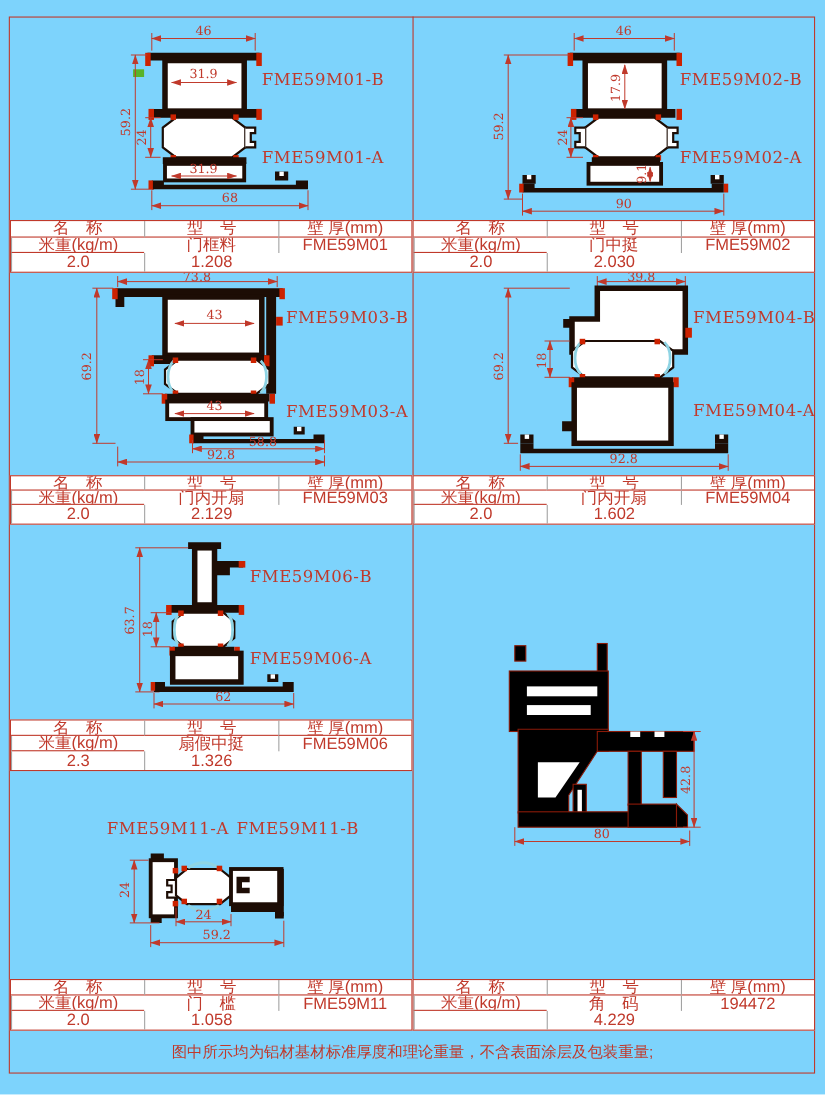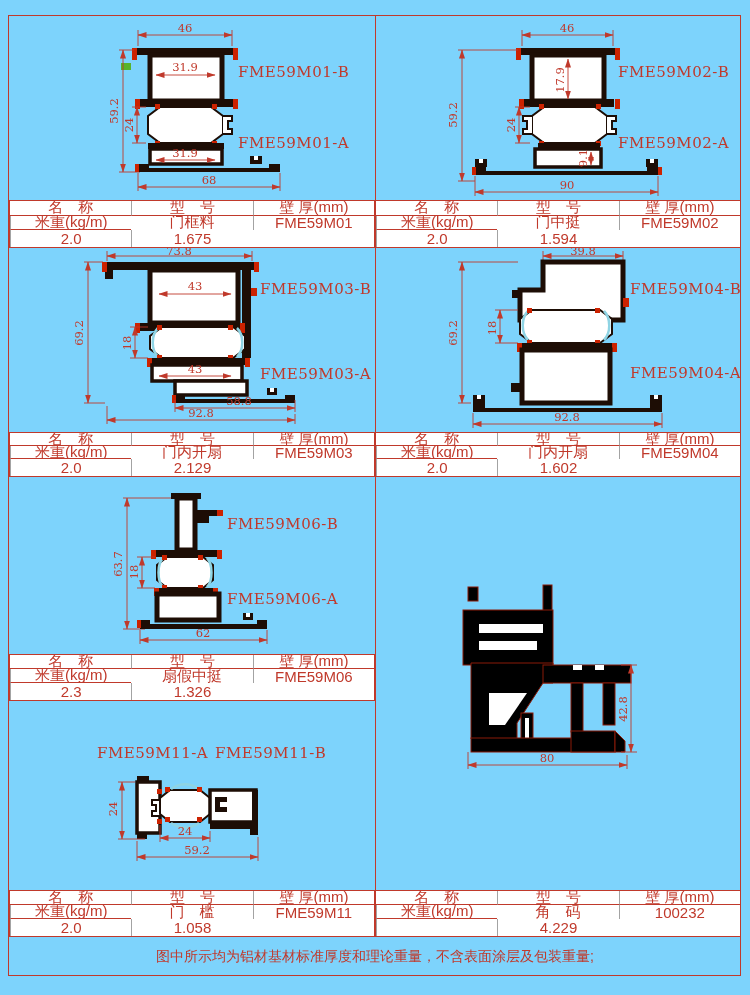--- a/index.html
+++ b/index.html
@@ -140,31 +140,31 @@
   </svg>
 
   <div class="tbl" style="left:9px;top:200px;height:48px">
     <div class="th">名　称</div>
     <div class="th">型　号</div>
     <div class="th">壁 厚(mm)</div>
     <div class="th">米重(kg/m)</div>
     <div class="td">门框料</div>
     <div class="td">FME59M01</div>
     <div class="td">2.0</div>
-    <div class="td">1.675</div>
+    <div class="td">1.208</div>
   </div>
   <div class="tbl" style="left:375px;top:200px;height:48px">
     <div class="th">名　称</div>
     <div class="th">型　号</div>
     <div class="th">壁 厚(mm)</div>
     <div class="th">米重(kg/m)</div>
     <div class="td">门中挺</div>
     <div class="td">FME59M02</div>
     <div class="td">2.0</div>
-    <div class="td">1.594</div>
+    <div class="td">2.030</div>
   </div>
 
   <svg class="draw" style="left:9px;top:248px" width="366" height="184" viewBox="0 0 366 184">
     <line class="dim" x1="98" y1="13" x2="98" y2="3"></line>
       <line class="dim" x1="243" y1="13" x2="243" y2="3"></line>
     <line class="dim" x1="98" y1="8" x2="243" y2="8" marker-start="url(#arw)" marker-end="url(#arw)"></line>
     <text class="dimtxt" x="170" y="7" text-anchor="middle">73.8</text>
     <path class="f" d="M96,14h152v8h-152z"></path>
     <path class="f" d="M96,22h8v9h-8z"></path>
     <rect class="r" x="93" y="14" width="5" height="10"></rect>
@@ -399,21 +399,21 @@
     <div class="td">FME59M11</div>
     <div class="td">2.0</div>
     <div class="td">1.058</div>
   </div>
   <div class="tbl" style="left:375px;top:890px;height:47px">
     <div class="th">名　称</div>
     <div class="th">型　号</div>
     <div class="th">壁 厚(mm)</div>
     <div class="th">米重(kg/m)</div>
     <div class="td">角　码</div>
-    <div class="td">100232</div>
+    <div class="td">194472</div>
     <div class="td"></div>
     <div class="td">4.229</div>
   </div>
 
   <div class="notes">
     <div>图中所示均为铝材基材标准厚度和理论重量，不含表面涂层及包装重量;</div>
   </div>
 </div>
 
 </body></html>

